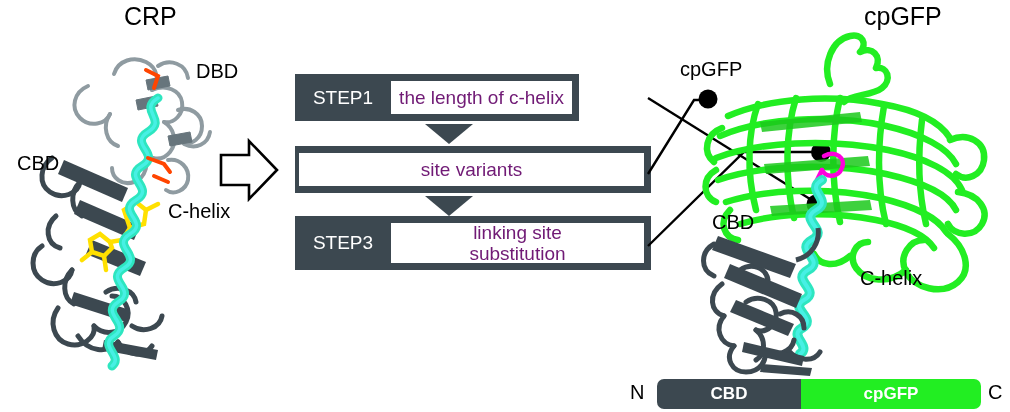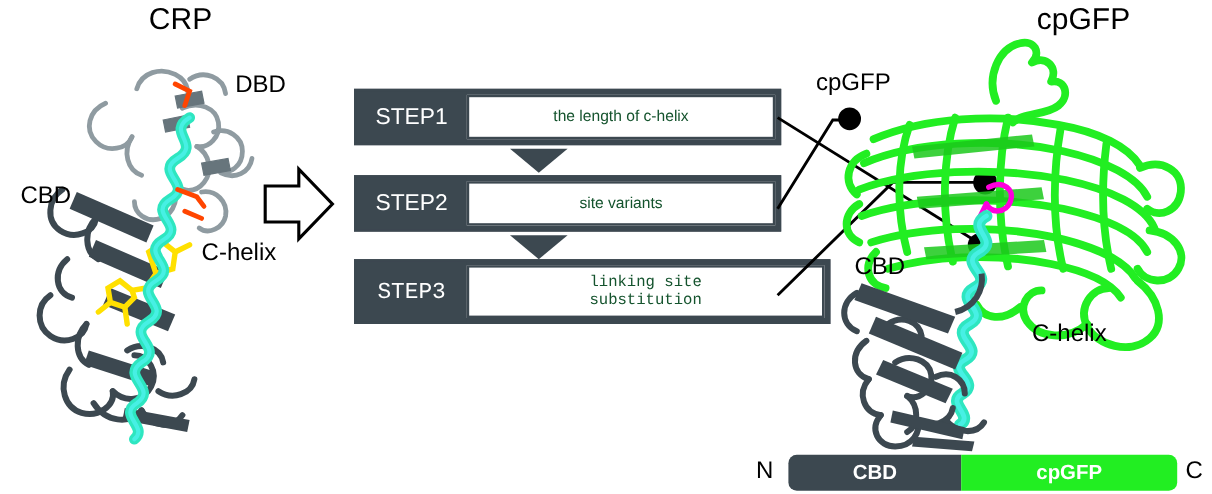--- a/index.html
+++ b/index.html
@@ -9,21 +9,21 @@
   .lbl{position:absolute;color:#000;white-space:nowrap;font-family:"Liberation Sans",sans-serif;}
   .title{font-size:25px;}
   .sub{font-size:20px;}
 
   
   .stepbox{position:absolute;display:flex;align-items:stretch;
            border:2px solid #3c4850;background:#3c4850;box-sizing:border-box;}
   .step-tag{display:flex;align-items:center;justify-content:center;
             width:92px;color:#ffffff;font-size:19px;background:#3c4850;}
   .step-txt{flex:1;display:flex;align-items:center;justify-content:center;
-            text-align:center;background:#ffffff;color:#14532d;font-size:13px;
+            text-align:center;background:#ffffff;color:#701a75;font-size:19px;
             border:2px solid #3c4850;margin:3px 3px 3px 0;line-height:1.12;}
 
   .tri{position:absolute;width:0;height:0;border-left:24px solid transparent;
        border-right:24px solid transparent;border-top:20px solid #3c4850;}
 
   
   .seqbar{position:absolute;display:flex;height:30px;}
   .seg{display:flex;align-items:center;justify-content:center;
        font-size:17px;font-weight:bold;color:#fff;}
   .seg.cbd{background:#3c4850;border-radius:7px 0 0 7px;}
@@ -108,35 +108,34 @@
   </svg>
 
   <div class="lbl sub" style="left:196px;top:60px;">DBD</div>
   <div class="lbl sub" style="left:17px;top:152px;">CBD</div>
   <div class="lbl sub" style="left:168px;top:200px;">C-helix</div>
 
   <svg width="70" height="70" style="left:219px;top:137px;">
     <path d="M2,18 L30,18 L30,4 L58,33 L30,62 L30,48 L2,48 Z" fill="#ffffff" stroke="#000000" stroke-width="2.6" stroke-linejoin="miter"></path>
   </svg>
 
-  <div class="stepbox" style="left:295px;top:74px;width:356px;height:47px;">
+  <div class="stepbox" style="left:295px;top:74px;width:284px;height:47px;">
     <div class="step-tag">STEP1</div>
     <div class="step-txt">the length of c-helix</div>
   </div>
 
   <div class="tri" style="left:425px;top:124px;"></div>
 
   <div class="stepbox" style="left:295px;top:146px;width:356px;height:47px;">
-    <div class="step-tag">STEP2</div>
     <div class="step-txt">site variants</div>
   </div>
 
   <div class="tri" style="left:425px;top:196px;"></div>
 
-  <div class="stepbox" style="left:295px;top:216px;width:397px;height:54px;font-family:Liberation Mono, monospace;">
+  <div class="stepbox" style="left:295px;top:216px;width:356px;height:54px;">
     <div class="step-tag">STEP3</div>
     <div class="step-txt" style="white-space:pre-line;">linking site
 substitution</div>
   </div>
 
   <svg width="260" height="260" style="left:648px;top:80px;">
     <g stroke="#000000" stroke-width="2.4" fill="none">
 
       <path d="M0,18 L170,124"></path>
 

